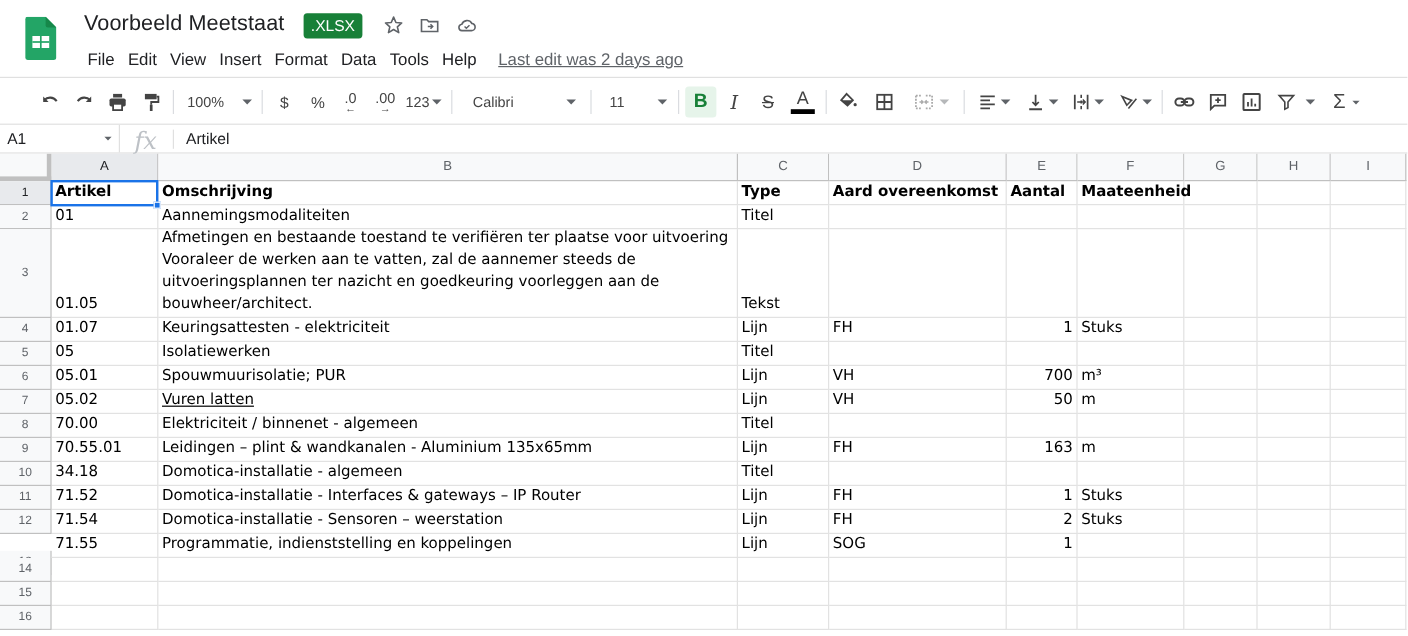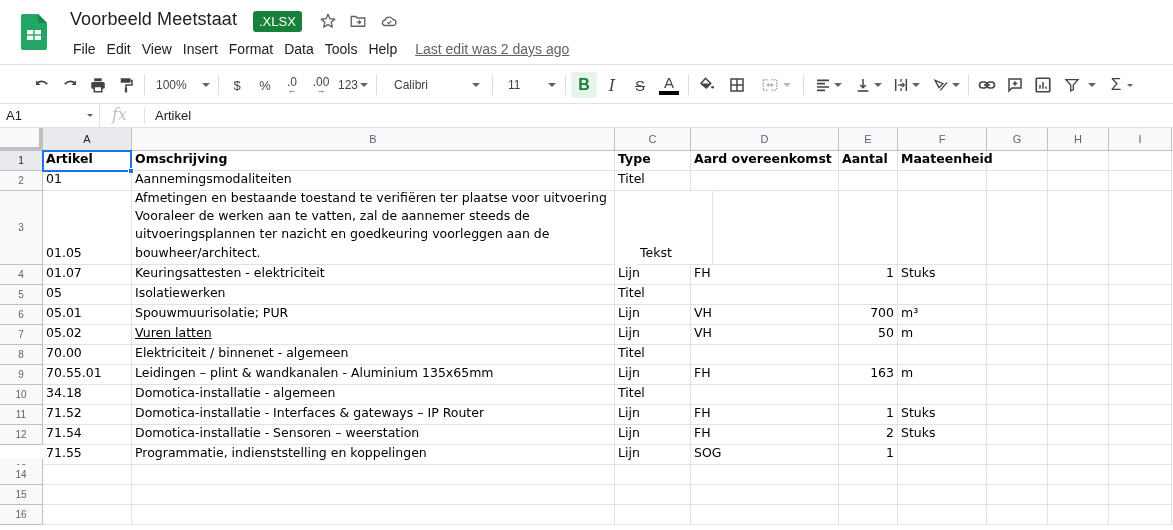--- a/index.html
+++ b/index.html
@@ -22,21 +22,21 @@
   .tb svg { display: block; }
   .tb-sep { position: absolute; top: 10px; width: 1px; height: 20px; background: #dadce0; }
   .tb-text { font-size: 12px; color: #444; }
   .caret { width: 0; height: 0; border-left: 4px solid transparent; border-right: 4px solid transparent; border-top: 4px solid #5f6368; display: inline-block; }
   .bold-active { background: #e6f4ea; color: #188038; font-weight: bold; font-size: 16px; }
 
   
   .formulabar { position: absolute; left: 0; top: 104px; width: 1173px; height: 24px; border-bottom: 1px solid #e0e0e0; }
   .namebox { position: absolute; left: 0; top: 0; width: 100px; height: 23px; border-right: 1px solid #e0e0e0; font-size: 13px; line-height: 23px; padding-left: 6px; }
   .namebox .caret { position: absolute; right: 6px; top: 10px; border-left-width: 3px; border-right-width: 3px; border-top-width: 3px; }
-  .fx { position: absolute; left: 112px; top: 1px; font-family: "DejaVu Serif", serif; font-style: italic; color: #bdc1c6; font-size: 16px; }
+  .fx { position: absolute; left: 112px; top: 1px; font-family: "DejaVu Serif", serif; font-style: italic; color: #bdc1c6; font-size: 20px; }
   .fx-sep { position: absolute; left: 144px; top: 4px; width: 1px; height: 16px; background: #e0e0e0; }
   .formula-input { position: absolute; left: 155px; top: 0; height: 23px; line-height: 23px; font-size: 13px; color: #202124; }
 
   
   .grid { position: absolute; left: 0; top: 128px; width: 1173px; height: 402px; overflow: hidden; }
   .corner { position: absolute; left: 0; top: 0; width: 43px; height: 23px; background: #f8f9fa; border-right: 4px solid #c0c0c0; border-bottom: 4px solid #c0c0c0; }
   .col-header { position: absolute; top: 0; height: 23px; background: #f8f9fa; border-right: 1px solid #c0c0c0; border-bottom: 1px solid #c0c0c0; font-size: 11px; color: #5f6368; text-align: center; line-height: 23px; }
   .col-header.sel { background: #e8eaed; color: #202124; }
   .row-header { position: absolute; left: 0; width: 43px; background: #f8f9fa; border-right: 1px solid #c0c0c0; border-bottom: 1px solid #c0c0c0; font-size: 10px; color: #5f6368; text-align: center; display: flex; align-items: center; justify-content: center; }
   .row-header.sel { background: #e8eaed; color: #202124; }
@@ -312,21 +312,21 @@
       <span>01.05</span>
     </div>
     <div class="cell wrap" style="left: 132px; top: 63px; width: 483px; height: 74px;">
       <div>
         <span>Afmetingen en bestaande toestand te verifiëren ter plaatse voor uitvoering</span>
         <span>Vooraleer de werken aan te vatten, zal de aannemer steeds de</span>
         <span>uitvoeringsplannen ter nazicht en goedkeuring voorleggen aan de</span>
         <span>bouwheer/architect.</span>
       </div>
     </div>
-    <div class="cell" style="left: 637px; top: 63px; width: 76px; height: 74px;">
+    <div class="cell" style="left: 615px; top: 63px; width: 76px; height: 74px;">
       <span>Tekst</span>
     </div>
     <div class="cell" style="left: 691px; top: 63px; width: 148px; height: 74px;"></div>
     <div class="cell num" style="left: 839px; top: 63px; width: 59px; height: 74px;"></div>
     <div class="cell" style="left: 898px; top: 63px; width: 89px; height: 74px;"></div>
     <div class="cell" style="left: 987px; top: 63px; width: 61px; height: 74px;"></div>
     <div class="cell" style="left: 1048px; top: 63px; width: 61px; height: 74px;"></div>
     <div class="cell" style="left: 1109px; top: 63px; width: 63px; height: 74px;"></div>
     <div class="row-header" style="top: 137px; height: 20px;">4</div>
     <div class="cell" style="left: 43px; top: 137px; width: 89px; height: 20px;">

